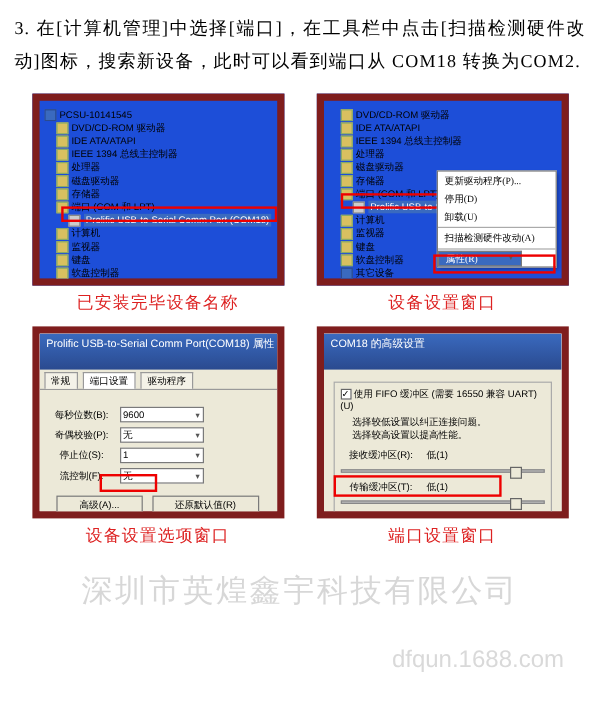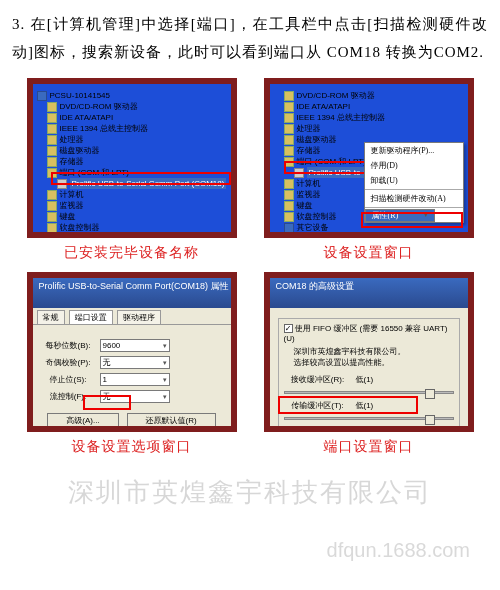--- a/index.html
+++ b/index.html
@@ -403,21 +403,21 @@
   <div class="cell">
     <div class="shot">
       <div class="dlg">
         <div class="titlebar">COM18 的高级设置</div>
         <div class="dlgbody">
           <div class="grpbox">
             <div style="margin-bottom:3px;">
               <span style="display:inline-block;width:9px;height:9px;border:1px solid #666;background:#fff;vertical-align:middle;text-align:center;line-height:8px;">✓</span>
               <span>使用 FIFO 缓冲区 (需要 16550 兼容 UART) (U)</span>
             </div>
-            <div style="padding-left:10px;">深圳市英煌鑫宇科技有限公司。</div>
+            <div style="padding-left:10px;">选择较低设置以纠正连接问题。</div>
             <div style="padding-left:10px;">选择较高设置以提高性能。</div>
             <div class="formrow" style="margin-top:6px;">
                 <label style="width:68px;">接收缓冲区(R):</label>
                 <span>低(1)</span>
               </div>
             <div class="slider"></div>
             <div class="formrow">
                 <label style="width:68px;">传输缓冲区(T):</label>
                 <span>低(1)</span>
               </div>

